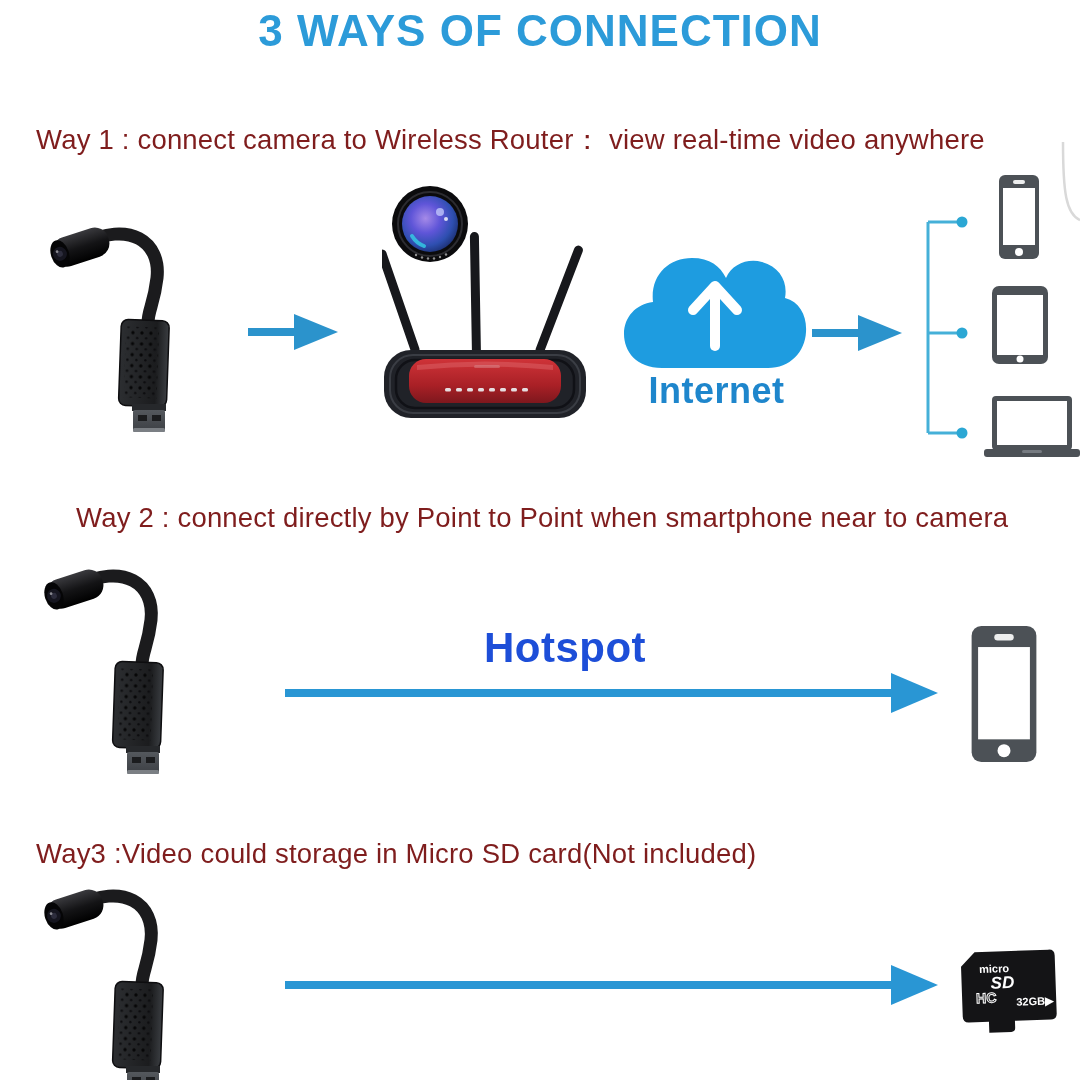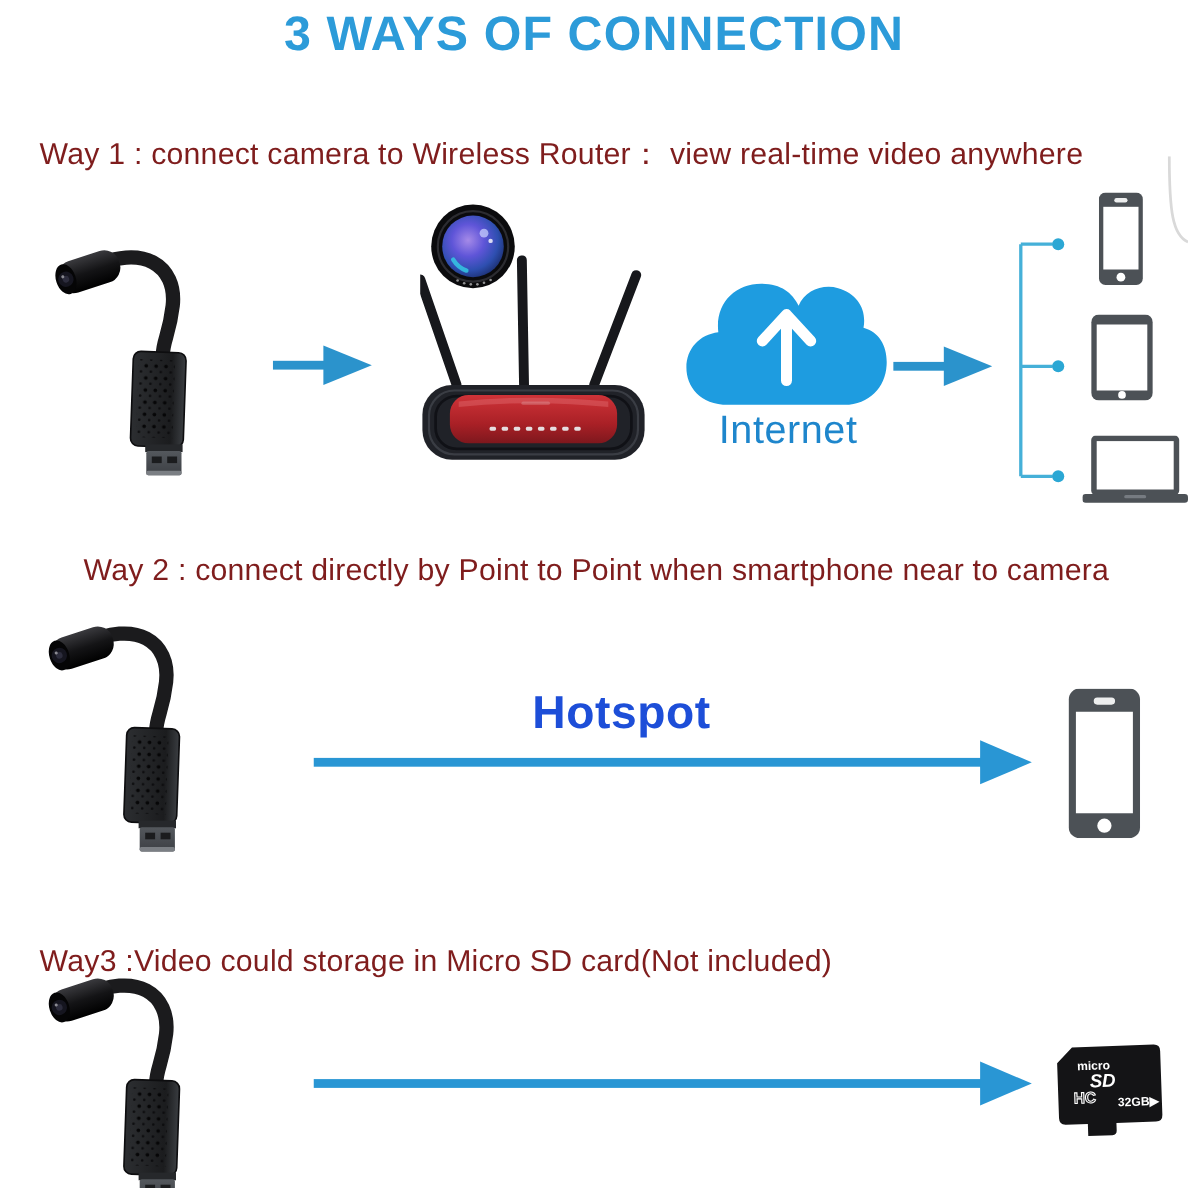--- a/index.html
+++ b/index.html
@@ -11,24 +11,24 @@
   #page-title{
     left:0;top:6px;width:1080px;text-align:center;
     font-size:44px;font-weight:bold;letter-spacing:1px;color:#2C9BD9;
   }
   .way-heading{
     left:36px;width:1030px;font-size:27.5px;color:#7f1d1d;letter-spacing:.2px;
     white-space:nowrap;
   }
   #way1-heading{top:122px;}
   #way2-heading{top:502px;margin-left:40px;}
-  #way3-heading{top:838px;margin-top:20px;}
+  #way3-heading{top:838px;}
   #internet-label{
     left:624px;top:370px;width:185px;text-align:center;
-    font-size:36px;font-weight:normal;color:#1E86CC;letter-spacing:.5px;
+    font-size:36px;font-weight:bold;color:#1E86CC;letter-spacing:.5px;
   }
   #hotspot-label{
     left:365px;top:624px;width:400px;text-align:center;
     font-size:42px;font-weight:bold;color:#1d4ed8;letter-spacing:.5px;
   }
   svg{display:block;}
 </style>
 </head>
 <body>
 

